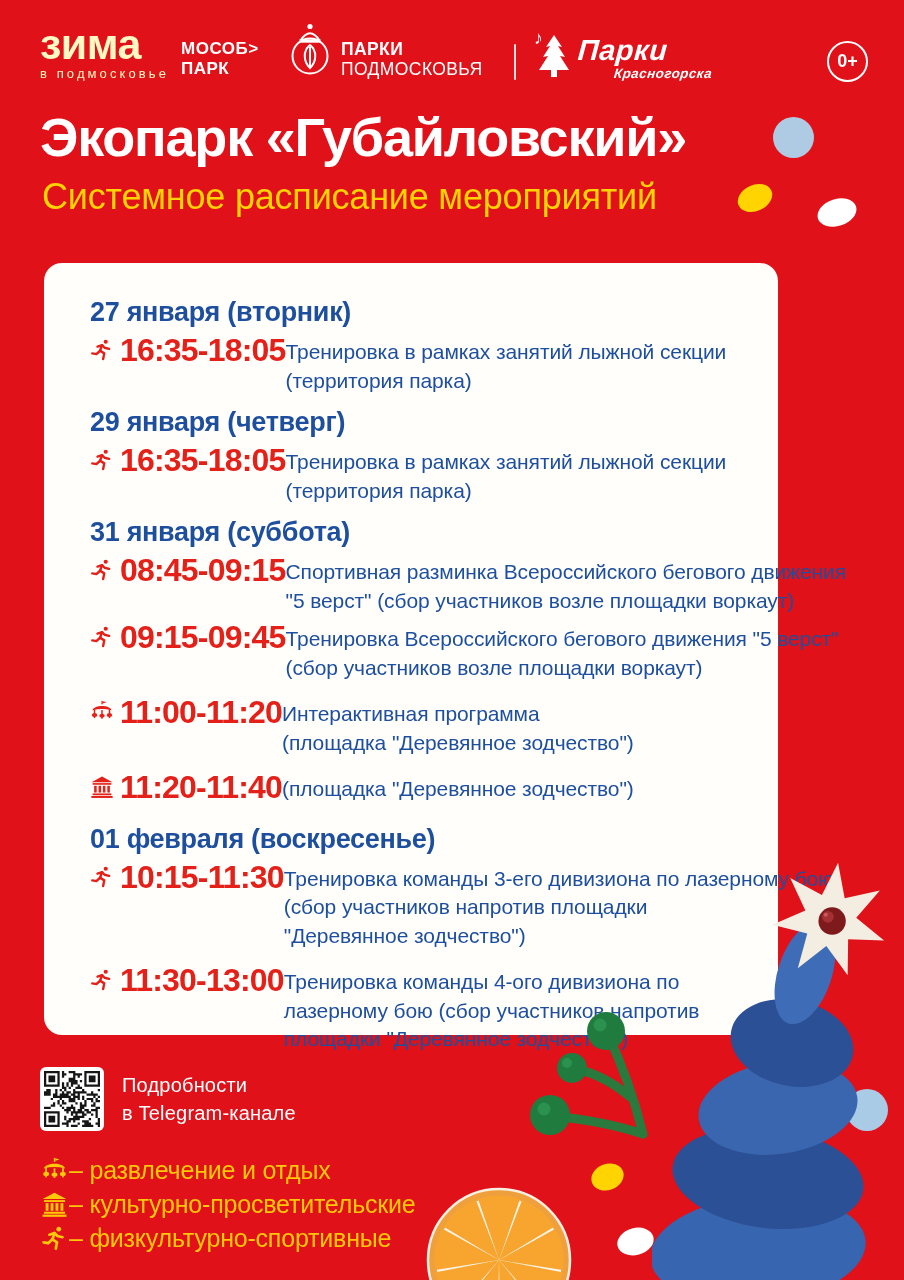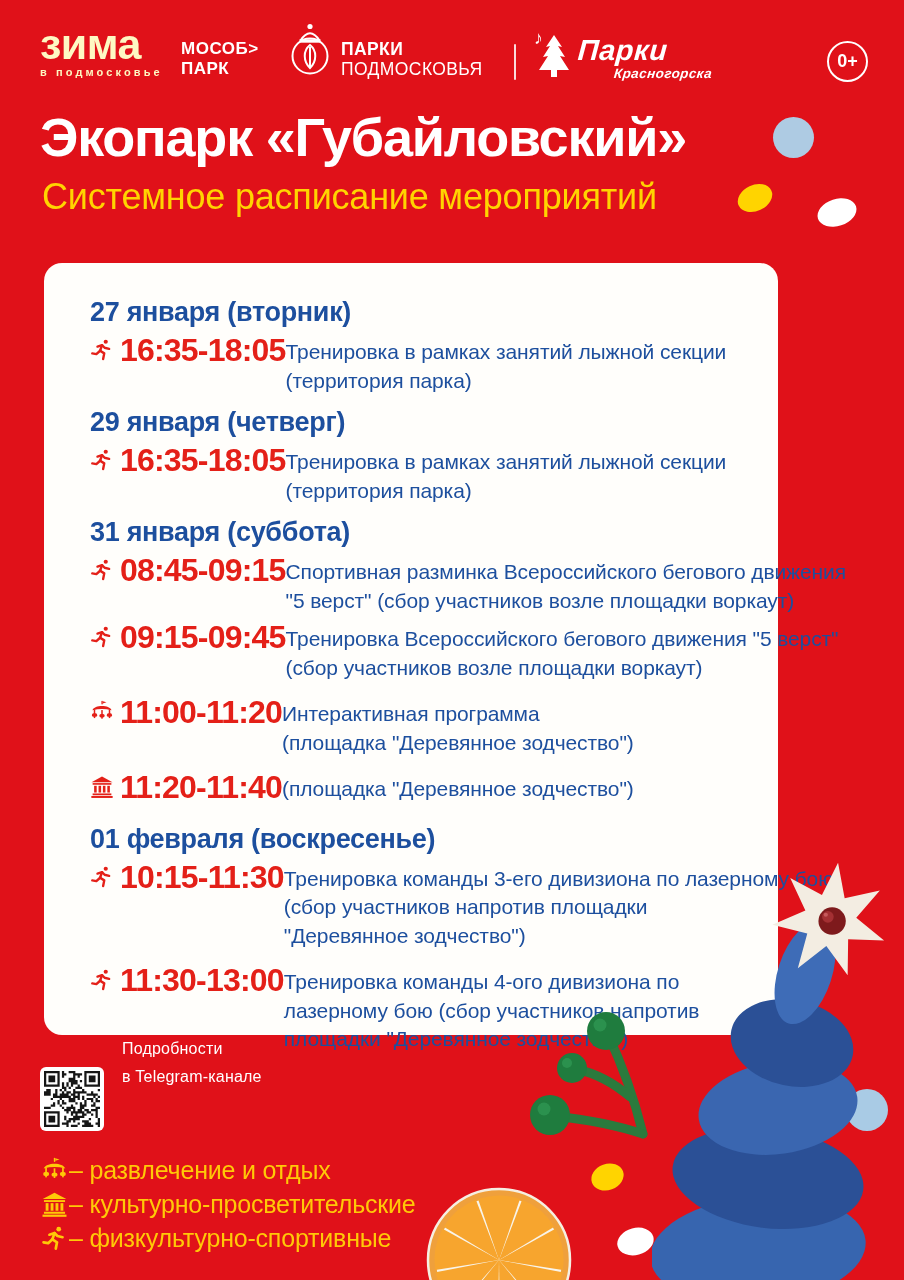--- a/index.html
+++ b/index.html
@@ -8,21 +8,21 @@
   }
   *{margin:0;padding:0;box-sizing:border-box;}
   html,body{width:904px;height:1280px;}
   body{
     position:relative;overflow:hidden;background:var(--bg);
     font-family:"Liberation Sans",sans-serif;
   }
   
   .logo-zima{position:absolute;left:40px;top:26px;color:#fef9c3;}
   .zima-word{font-size:43px;font-weight:bold;line-height:37px;letter-spacing:-.5px;}
-  .zima-sub{font-size:11px;font-weight:bold;letter-spacing:3.1px;margin-top:3px;}
+  .zima-sub{font-size:13px;font-weight:normal;letter-spacing:3.1px;margin-top:3px;}
   .logo-mosob{position:absolute;left:181px;top:39px;color:#fff;font-size:17px;font-weight:bold;line-height:20px;letter-spacing:.5px;}
   .leaf-badge{position:absolute;left:286px;top:20px;width:48px;height:58px;}
   .logo-pp{position:absolute;left:341px;top:39px;color:#fff;font-size:17.5px;line-height:20px;letter-spacing:.4px;}
   .logo-pp .l1{font-weight:bold;}
   .header-divider{position:absolute;left:514px;top:44px;width:2px;height:36px;background:rgba(255,255,255,.85);border-radius:1px;}
   .logo-pk{position:absolute;left:532px;top:28px;width:200px;height:64px;color:#fff;}
   .pk-tree{position:absolute;left:0;top:4px;width:44px;height:54px;}
   .pk-note{position:absolute;left:2px;top:0;font-size:18px;}
   .pk-name{position:absolute;left:46px;top:6px;font-size:29px;font-weight:bold;font-style:italic;letter-spacing:.5px;transform:skewX(-4deg);}
   .pk-city{position:absolute;left:82px;top:38px;font-size:13.5px;font-weight:bold;font-style:italic;letter-spacing:.4px;transform:skewX(-6deg);}
@@ -50,21 +50,21 @@
   .event.gap{margin-top:15px;}
   .time-col{flex:0 0 192px;display:flex;align-items:flex-start;color:var(--red);}
   .event-icon{width:24px;height:24px;margin-top:3px;flex:none;}
   .event-icon svg,.legend-icon svg{width:100%;height:100%;display:block;}
   .event-time{font-size:32px;font-weight:bold;letter-spacing:-.8px;margin-left:6px;white-space:nowrap;line-height:30px;}
   .event-desc{font-size:21px;color:var(--blue);line-height:28.5px;padding-top:3px;letter-spacing:-.1px;}
   .event-desc div{white-space:nowrap;}
   
   .qr-box{position:absolute;left:40px;top:1067px;width:64px;height:64px;background:#fff;border-radius:6px;padding:4px;}
   .qr-box svg{width:100%;height:100%;display:block;}
-  .qr-caption{position:absolute;left:122px;top:1035px;color:#fff;font-size:16px;line-height:28px;letter-spacing:.2px;}
+  .qr-caption{position:absolute;left:122px;top:1071px;color:#fff;font-size:20px;line-height:28px;letter-spacing:.2px;}
   .legend{position:absolute;left:40px;top:1153px;}
   .legend-item{display:flex;align-items:center;height:34px;color:var(--legend-yellow);}
   .legend-icon{width:29px;height:27px;flex:none;display:flex;align-items:center;}
   .legend-label{font-size:25px;white-space:nowrap;letter-spacing:-.2px;}
   
   .deco{position:absolute;z-index:2;}
   .orange-slice{left:424px;top:1185px;width:150px;height:150px;}
   .berries{left:512px;top:1002px;width:150px;height:150px;}
   .xmas-tree{left:652px;top:858px;width:215px;height:422px;}
   .tree-star{left:770px;top:860px;width:120px;height:120px;}

